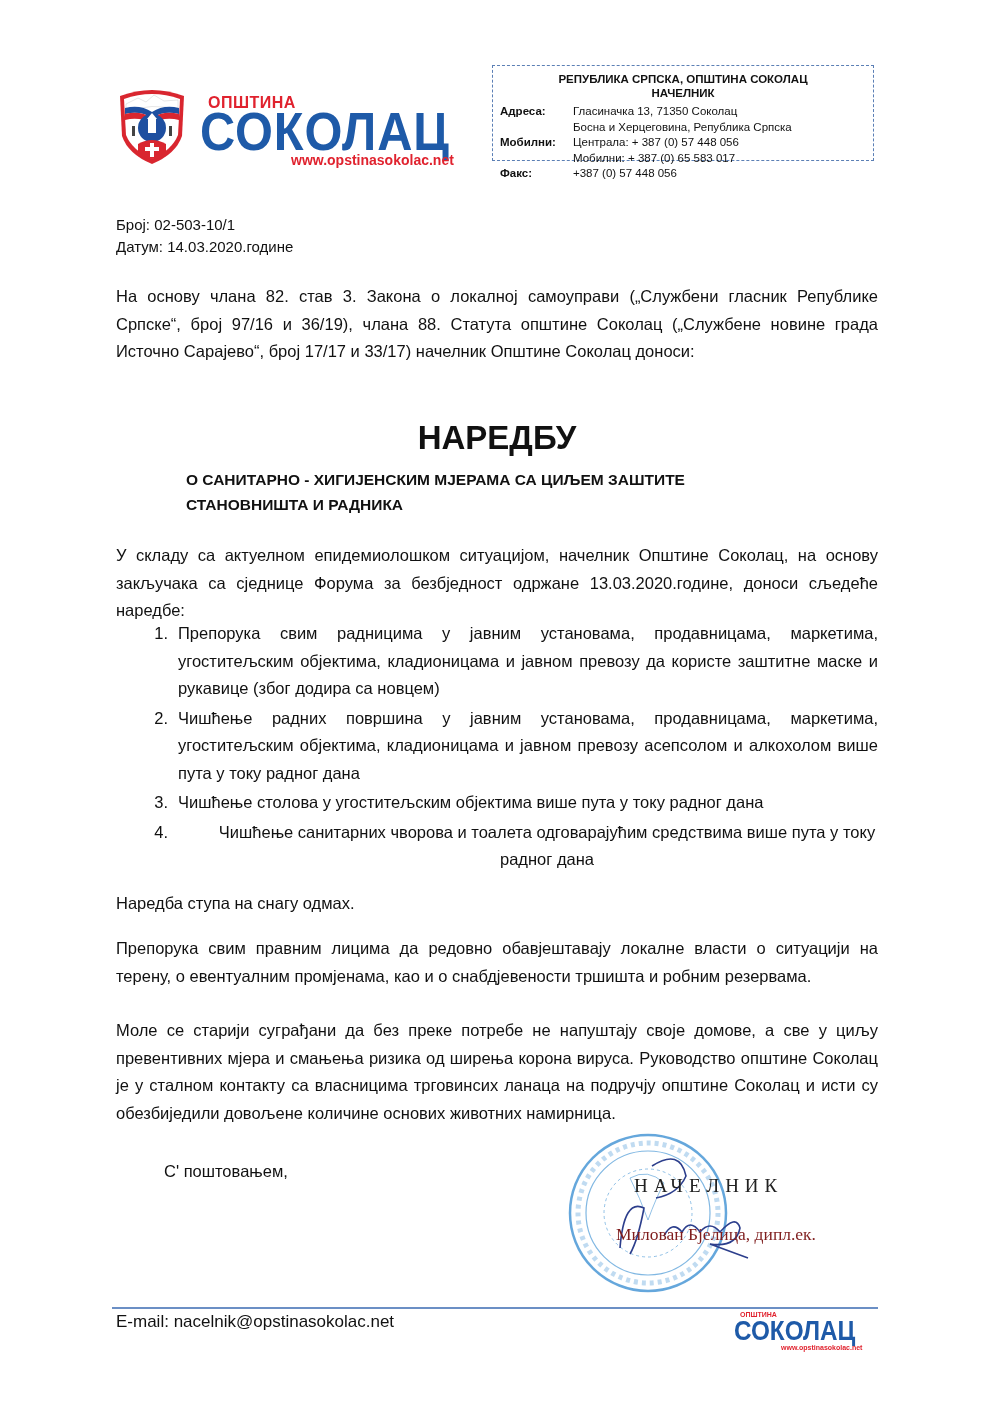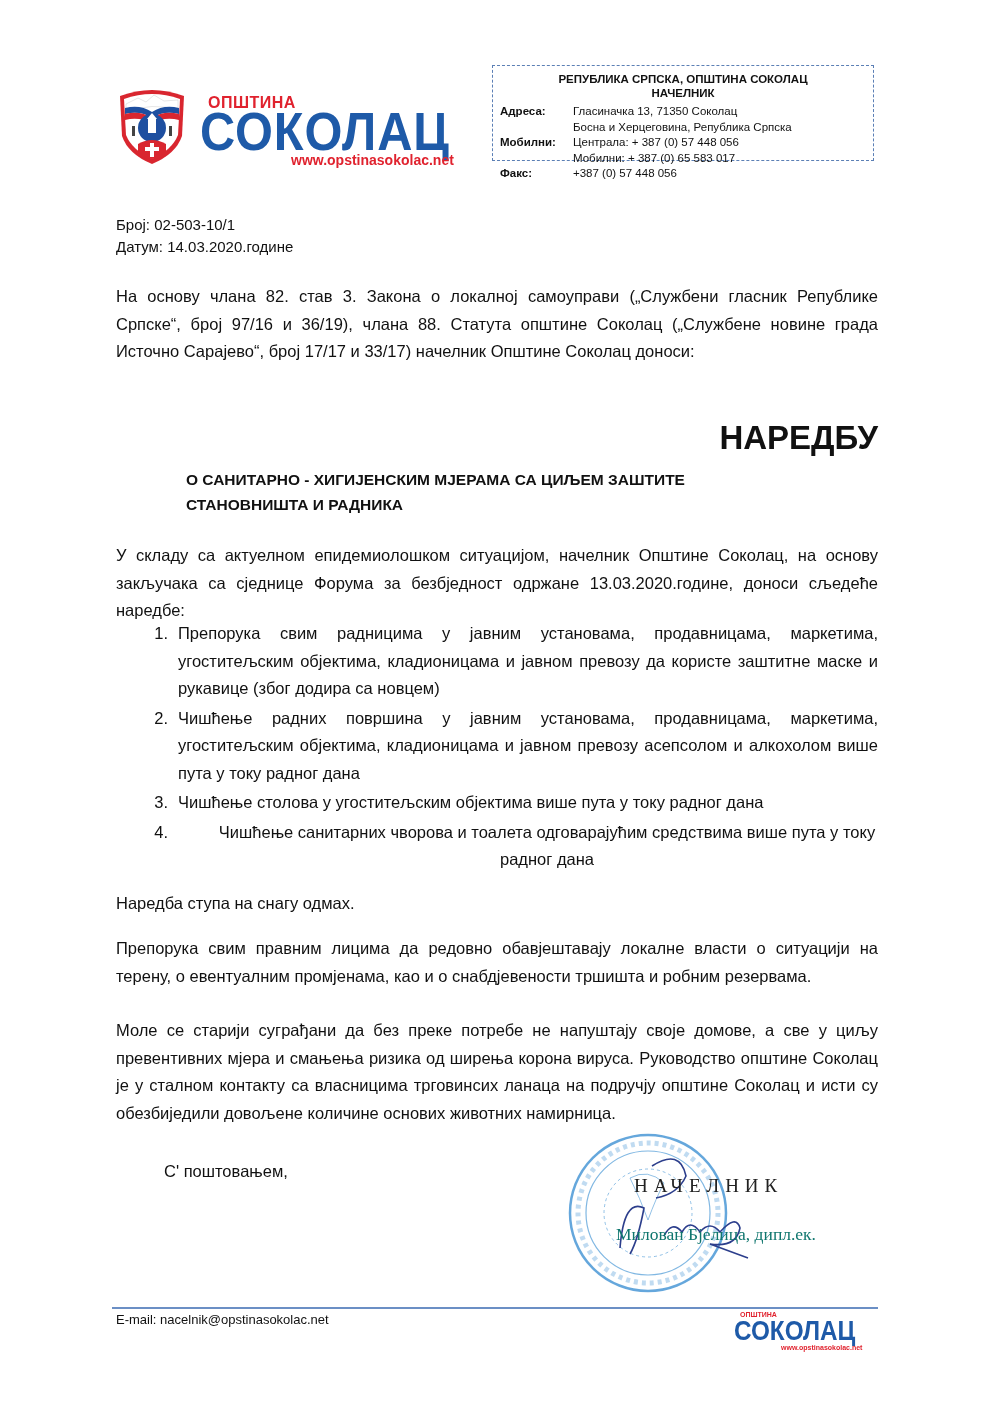--- a/index.html
+++ b/index.html
@@ -26,40 +26,40 @@
   .contact .rows { margin-top: 4px; }
   .contact .row { display: flex; line-height: 15.5px; }
   .contact .lbl { width: 73px; padding-left: 7px; font-weight: bold; }
   .contact .val { flex: 1; }
 
   
   .text { font-size: 16.5px; line-height: 27.5px; font-family: "Liberation Sans", sans-serif; }
   .ref { left: 116px; top: 214px; font-size: 15px; line-height: 22px; font-family: "Liberation Sans", sans-serif; }
   .para { left: 116px; width: 762px; text-align: justify; }
   b, .bold { font-weight: normal; }
-  .h1 { left: 116px; width: 762px; top: 418px; text-align: right; font-weight: bold;
+  .h1 { left: 116px; width: 762px; top: 418px; text-align: center; font-weight: bold;
         font-size: 33px; line-height: 40px; font-family: "Liberation Sans", sans-serif; }
   .h2 { left: 116px; width: 762px; top: 467px; text-align: left; font-weight: bold;
         font-size: 15.5px; line-height: 25px; font-family: "Liberation Sans", sans-serif; }
 
   .list { left: 116px; width: 762px; top: 620px; }
   .li { display: flex; margin-bottom: 2px; }
   .li .num { width: 62px; text-align: right; padding-right: 10px; box-sizing: border-box; flex: none; }
   .li .body { flex: 1; text-align: justify; }
 
   
   .stamp { left: 560px; top: 1128px; width: 190px; height: 170px; }
   .sig-title { left: 634px; top: 1175px; font-family: "Liberation Serif", serif; font-size: 19px;
                letter-spacing: 6px; color: #222; }
-  .sig-name { left: 616px; top: 1224px; font-family: "Liberation Serif", serif; font-size: 17.5px; color: #0f766e; }
+  .sig-name { left: 616px; top: 1224px; font-family: "Liberation Serif", serif; font-size: 17.5px; color: #7f1d1d; }
   .closing { left: 164px; top: 1158px; }
 
   
   .footer-line { left: 112px; top: 1307px; width: 766px; height: 2px; background: #6b8fc5; }
-  .email { left: 116px; top: 1312px; font-size: 13px; font-family: "Liberation Sans", sans-serif; }
+  .email { left: 116px; top: 1312px; font-size: 17px; font-family: "Liberation Sans", sans-serif; }
   .flogo { left: 734px; top: 1306px; width: 145px; height: 50px; }
   .flogo .fs { position: absolute; left: 6px; top: 5px; color: #e0222e; font-weight: bold; font-size: 7px;
                font-family: "Liberation Sans", sans-serif; }
   .flogo .fb { position: absolute; left: 0; top: 10px; color: #1e5aa8; font-weight: bold; font-size: 27px;
                line-height: 30px; font-family: "Liberation Sans", sans-serif; transform: scaleX(0.9); transform-origin: left top; }
   .flogo .fu { position: absolute; left: 47px; top: 38px; color: #e0222e; font-weight: bold; font-size: 7px;
                font-family: "Liberation Sans", sans-serif; }
 </style>
 </head>
 <body>

